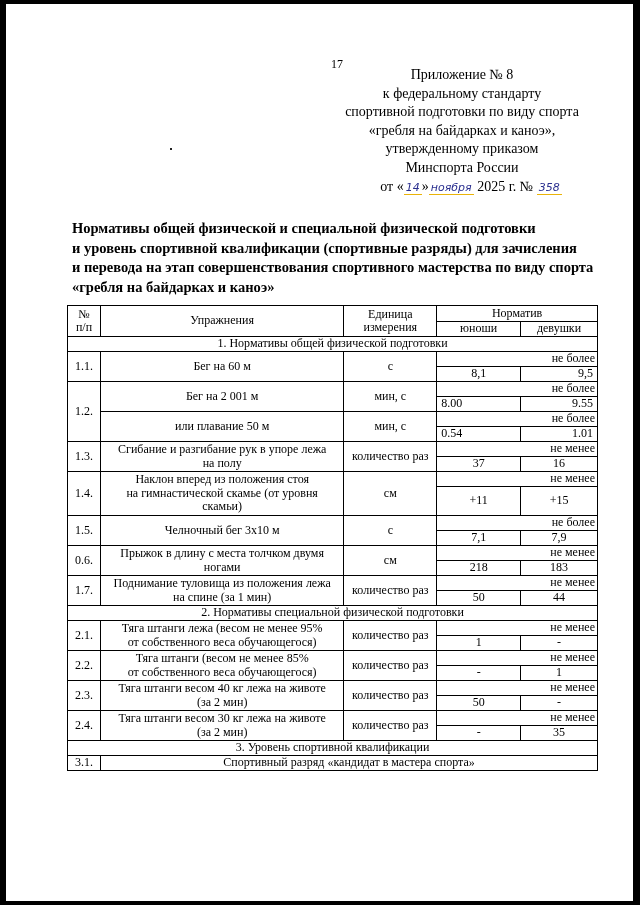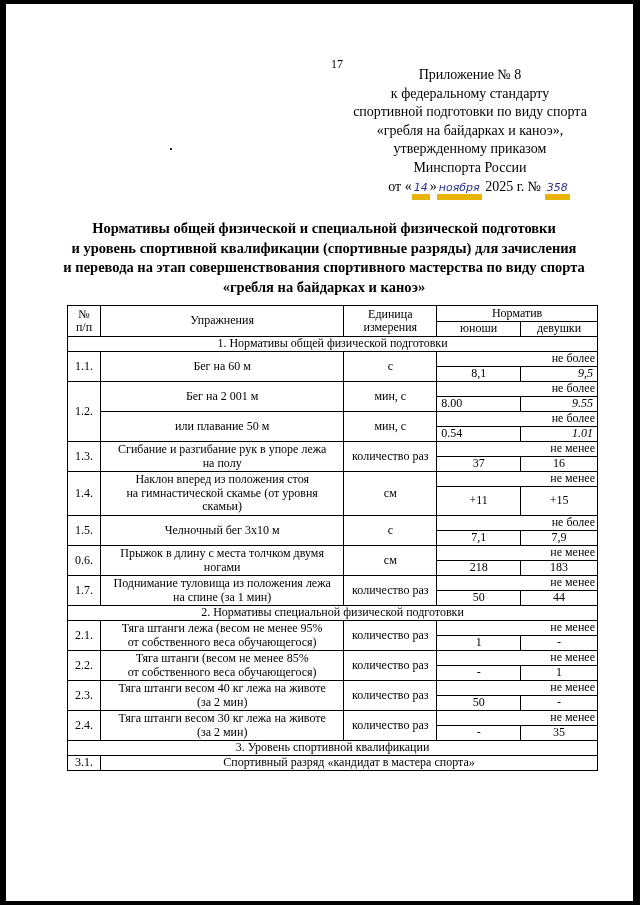--- a/index.html
+++ b/index.html
@@ -1,34 +1,34 @@
 <!DOCTYPE html>
 <html><head>
 <meta charset="utf-8">
 <style>
   html, body { margin:0; padding:0; }
   body { width:640px; height:905px; background:#fff; position:relative; overflow:hidden;
          font-family:"Liberation Serif", serif; color:#000; }
   .frame { position:absolute; left:0; top:0; width:640px; height:905px; box-sizing:border-box;
            border-left:6px solid #000; border-top:4px solid #000; border-right:7px solid #000; border-bottom:4px solid #000; }
   .page-num { position:absolute; left:331px; top:57px; font-size:12px; }
-  .approval { position:absolute; left:340px; top:66px; width:260px; text-align:center; font-size:14px; line-height:18.6px; }
+  .approval { position:absolute; left:332px; top:66px; width:260px; text-align:center; font-size:14px; line-height:18.6px; }
   .approval div { white-space:nowrap; }
   .hand { color:#2a2f8f; font-family:"DejaVu Sans", sans-serif; font-size:11px; font-style:italic;
-          border-bottom:6px solid #eab308; padding:0 2px; }
-  .title { position:absolute; left:44px; top:219px; width:560px; text-align:center; font-weight:bold;
+          border-bottom:1px solid #eab308; padding:0 2px; }
+  .title { position:absolute; left:72px; top:219px; width:560px; font-weight:bold;
            font-size:14.5px; line-height:19.5px; }
   table { position:absolute; left:67px; top:305px; width:531px; border-collapse:collapse; font-size:12px; line-height:13.5px; }
   td, th { border:1px solid #000; padding:0 2px; text-align:center; vertical-align:middle; font-weight:normal; }
   .c1 { width:33px; } .c2 { width:244px; } .c3 { width:93px; } .c4 { width:84px; } .c5 { width:77px; }
   .sec td { height:14px;margin-top:8px; }
   .cond { height:14px;text-align:right; }
   .val { height:14px; }
   .val-l { text-align:left; padding-left:4px; }
-  .val-r { text-align:right; padding-right:4px;font-style:italic; }
+  .val-r { text-align:right; padding-right:4px; }
   .speck { position:absolute; left:170px; top:148px; width:2px; height:2px; background:#222; }
 </style>
 </head>
 <body>
 
 <div class="frame"></div>
 <div class="speck"></div>
 
 <div class="page-num">17</div>
 

